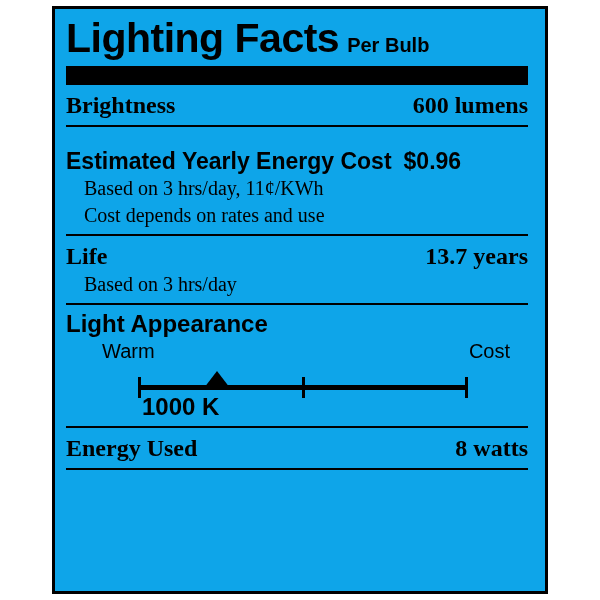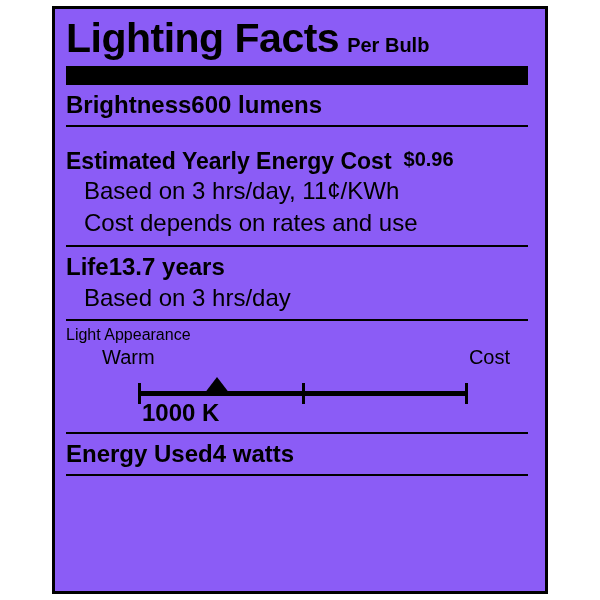--- a/index.html
+++ b/index.html
@@ -15,21 +15,21 @@
     overflow: hidden;
   }
   #label {
     position: absolute;
     left: 52px;
     top: 6px;
     width: 496px;
     height: 588px;
     border: 3px solid #000000;
     box-sizing: border-box;
-    background: #8b5cf6;
+    background: #0ea5e9;
   }
   .inner {
     position: absolute;
     left: 11px;
     top: 4px;
     width: 462px;
   }
   
   .title-row {
     display: flex;
@@ -56,55 +56,58 @@
   
   .rule {
     border-top: 2px solid #000000;
     margin: 0;
   }
   .section {
     padding: 5px 0 5px 0;
   }
   .line {
     display: flex;
+    justify-content: space-between;
     align-items: baseline;
+    font-family: Liberation Serif, serif;
   }
   .big {
     font-size: 24px;
     font-weight: bold;
     line-height: 1.25;
   }
   .big-right {
     font-size: 24px;
     font-weight: bold;
   }
   .sub {
-    font-size: 24px;
+    font-size: 20px;
     font-weight: normal;
     padding-left: 18px;
     line-height: 1.35;
+    font-family: Liberation Serif, serif;
   }
   .cost-line {
     display: flex;
     align-items: flex-start;
     margin-top: 16px;
   }
   .cost-label {
     font-size: 23px;
     font-weight: bold;
   }
   .cost-value {
-    font-size: 20px;
+    font-size: 23px;
     font-weight: bold;
     margin-left: 12px;
   }
   
   .appearance-head {
-    font-size: 16px;
-    font-weight: normal;
+    font-size: 24px;
+    font-weight: bold;
     padding-bottom: 2px;
   }
   .scale-labels {
     display: flex;
     justify-content: space-between;
     font-size: 20px;
     padding: 0 18px 0 36px;
     text-align: center;
   }
   .scale-wrap {
@@ -205,21 +208,21 @@
         <div class="tick right"></div>
         <div class="marker"></div>
         <div class="kelvin">1000 K</div>
       </div>
     </div>
 
     <div class="rule"></div>
     <div class="section">
       <div class="line">
         <span class="big">Energy Used</span>
-        <span class="big-right">4 watts</span>
+        <span class="big-right">8 watts</span>
       </div>
     </div>
 
     <div class="rule"></div>
     <div class="bottom-pad"></div>
 
   </div>
 </div>
 
 </body></html>

